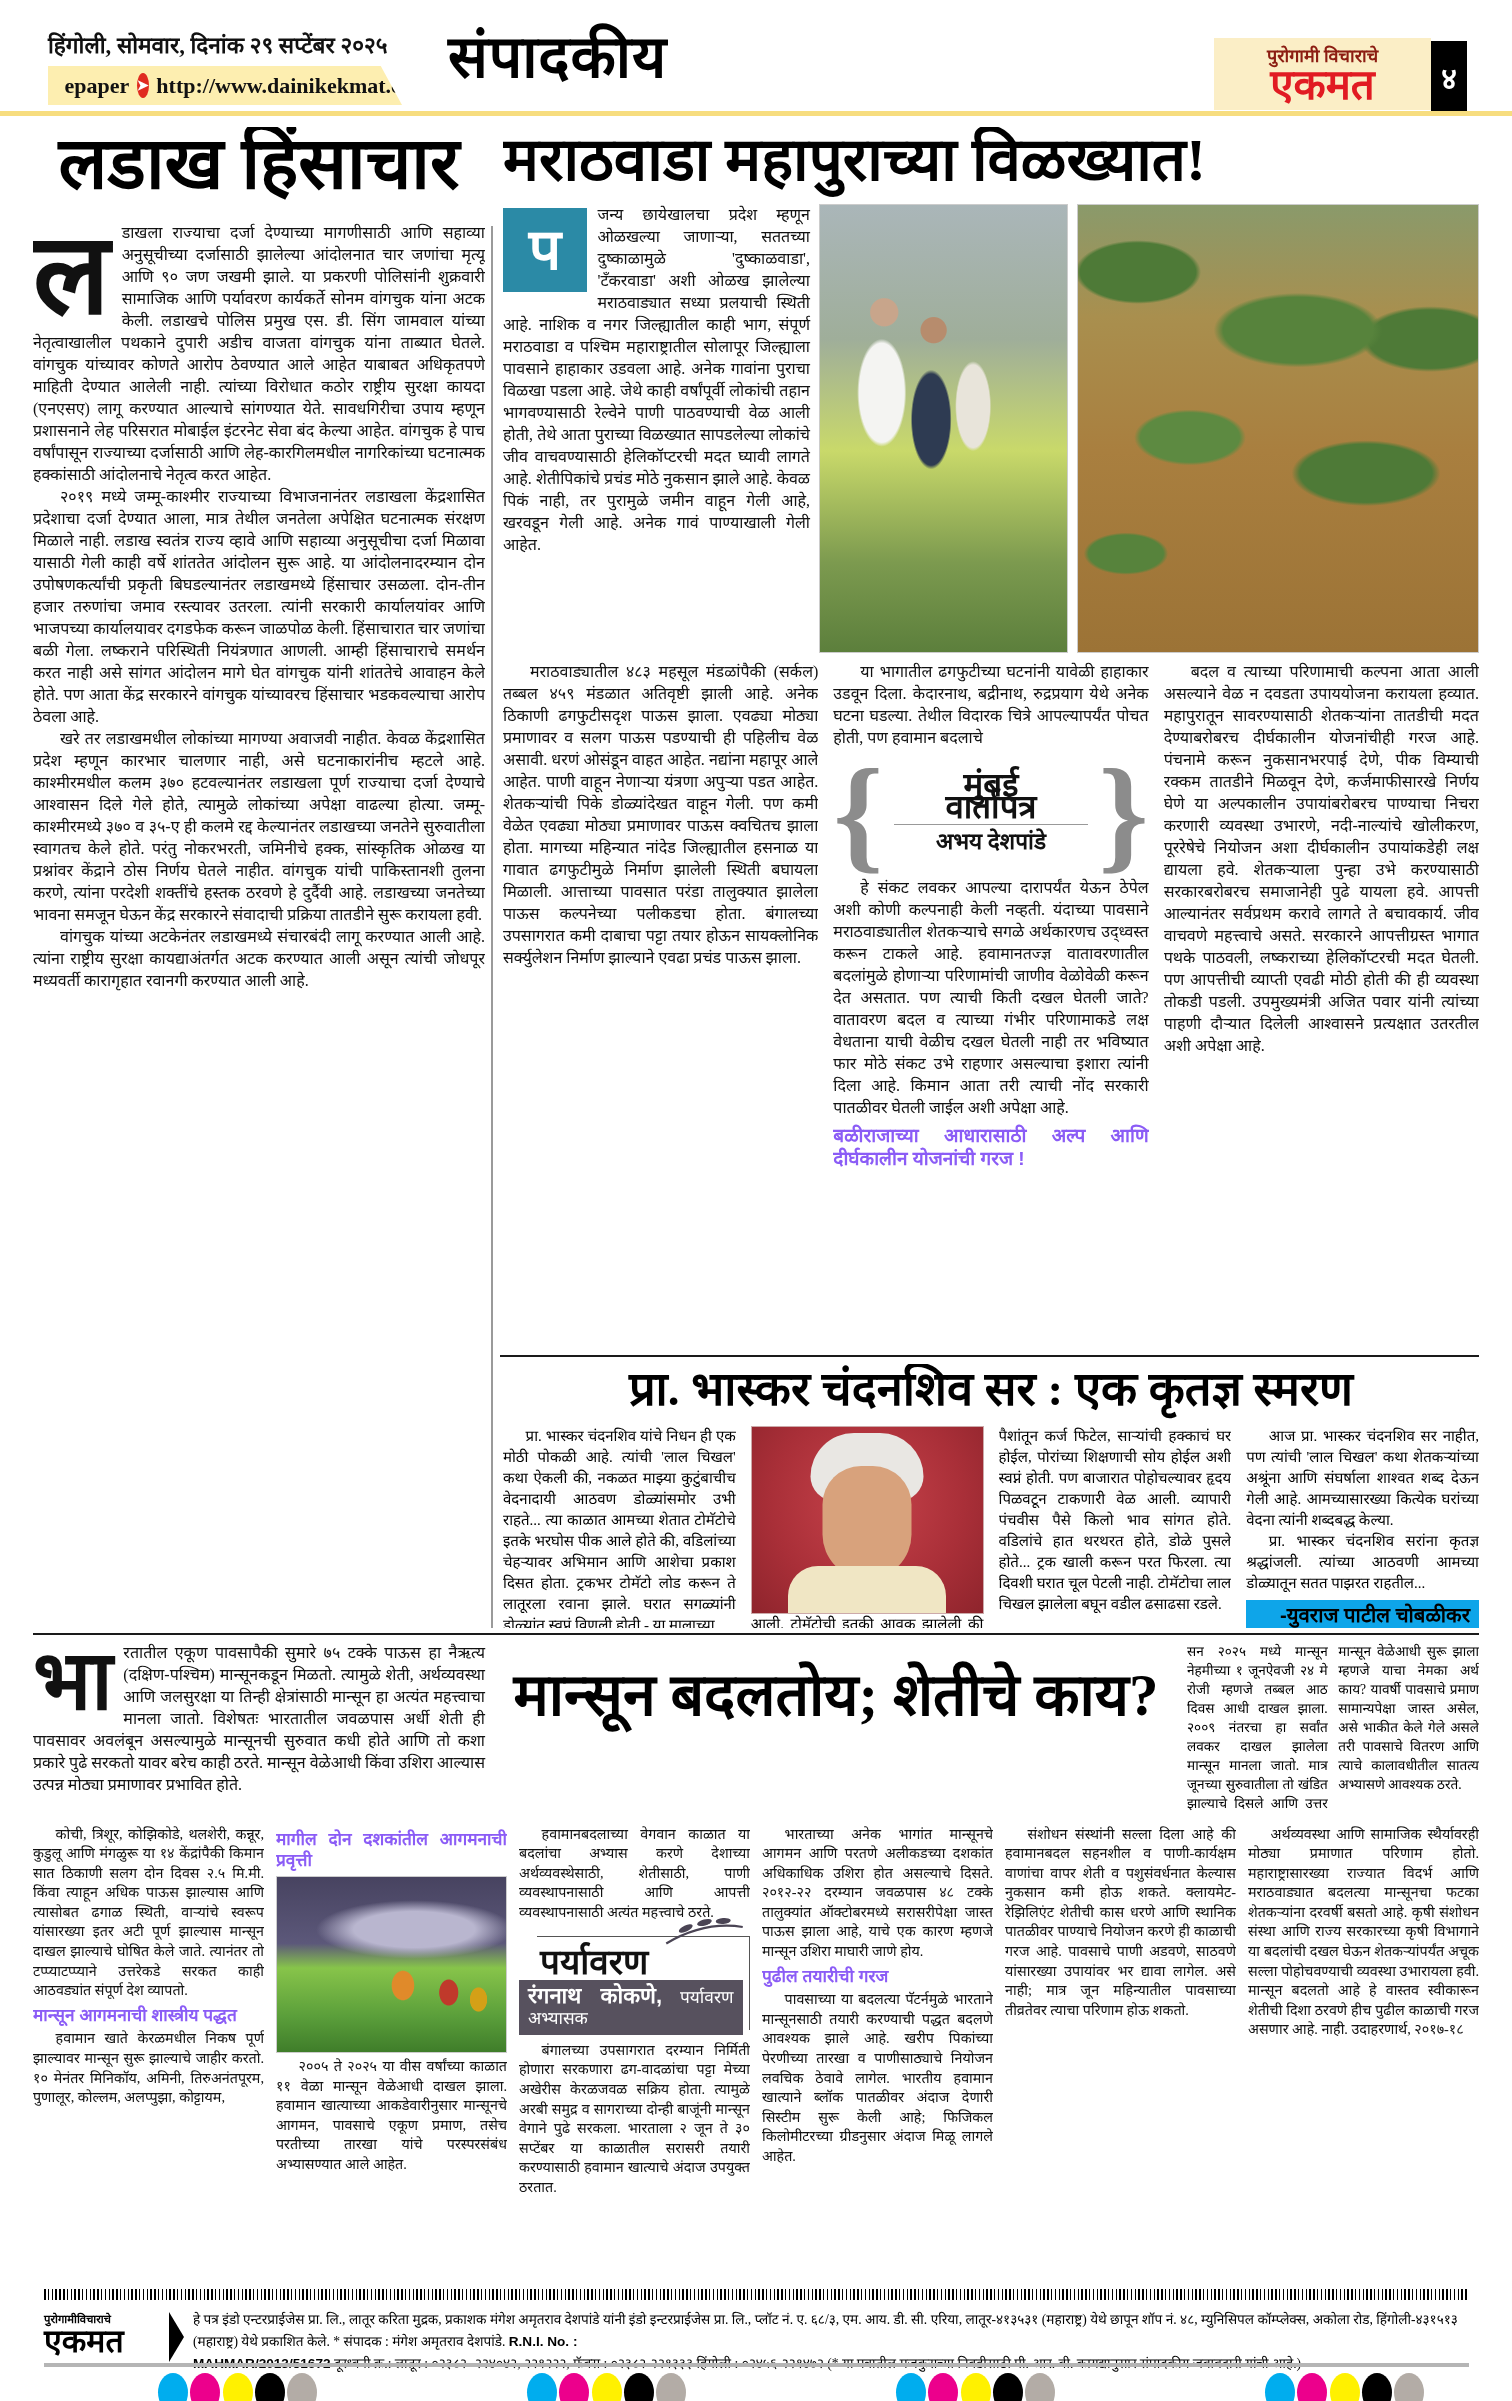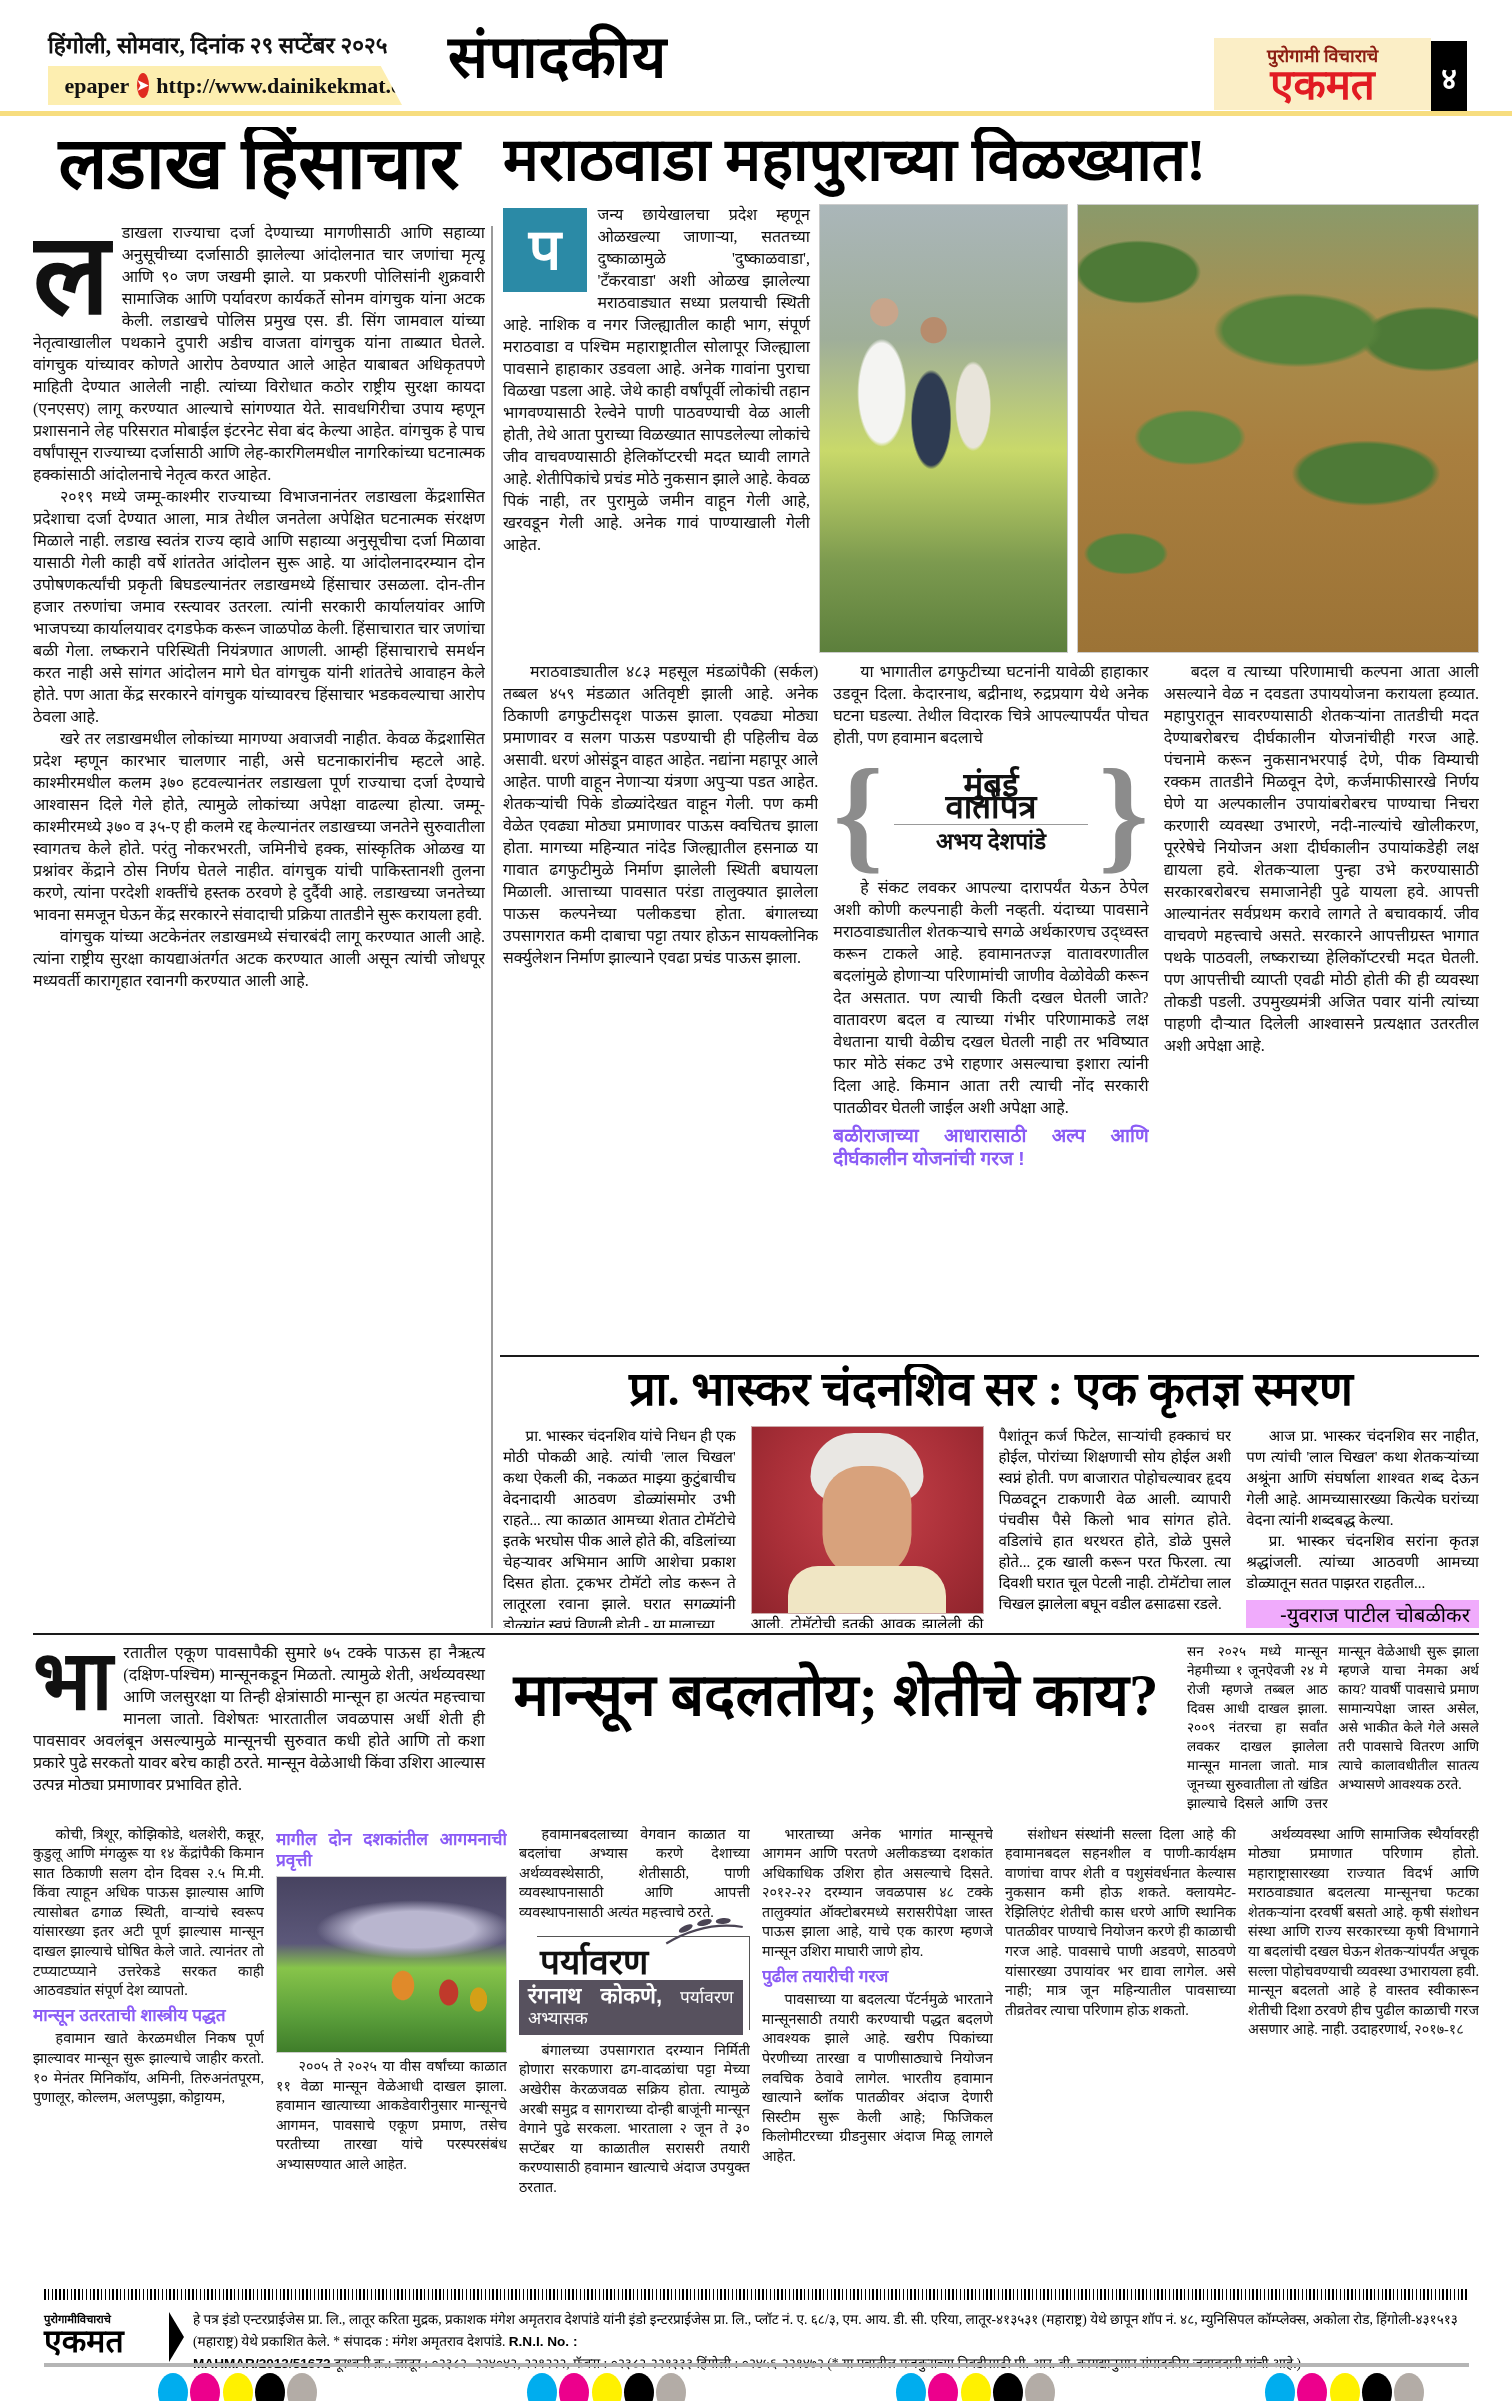--- a/index.html
+++ b/index.html
@@ -83,21 +83,21 @@
   .chand-cols { display:flex; gap:15px; height:202px; }
   .ccol { flex:1; overflow:hidden; font-size:15px; line-height:21px; }
   .portrait { width:100%; height:188px; position:relative; overflow:hidden; border:0.8px solid #caa;
               background:radial-gradient(circle at 50% 40%, #c8434b 0%, #a92f38 60%, #8e242c 100%); }
   .portrait .hair { position:absolute; left:50%; top:6px; transform:translateX(-50%); width:113px; height:68px;
                     background:#e9e7e3; border-radius:53px 53px 30px 30px; }
   .portrait .face { position:absolute; left:50%; top:39px; transform:translateX(-50%); width:89px; height:113px;
                     background:#d8a27c; border-radius:39px 39px 45px 45px; }
   .portrait .shirt { position:absolute; left:50%; bottom:-6px; transform:translateX(-50%); width:158px; height:53px;
                      background:#f0e6c4; border-radius:30px 30px 0 0; }
-  .byline-box { background:#f0abfc; text-align:right; font-weight:normal; font-size:20.3px; padding:4.5px 9px; margin-top:6px;
+  .byline-box { background:#0ea5e9; text-align:right; font-weight:bold; font-size:20.3px; padding:4.5px 9px; margin-top:6px;
                 font-family:"Liberation Sans","DejaVu Sans",sans-serif; }
 
   
   .mon { position:absolute; left:33px; top:1642px; width:1446px; height:627px; overflow:hidden; }
   .mon-row1 { display:flex; gap:12px; height:172px; }
   .mon-lead { width:452px; }
   .dropcap-bh { float:left; font-size:83px; line-height:72px; font-weight:bold; padding:3px 10.5px 0 0; }
   .mon-h1 { width:678px; text-align:center; font-size:59px; line-height:1.15; font-weight:bold; padding-top:19.6px; }
   .mon-right { flex:1; display:flex; gap:10.5px; }
   .mon-right div { flex:1; overflow:hidden; font-size:13.6px; line-height:19px; }
@@ -236,21 +236,21 @@
       </div>
       <div class="mon-h1">मान्सून बदलतोय; शेतीचे काय?</div>
       <div class="mon-right">
         <div class="just">सन २०२५ मध्ये मान्सून नेहमीच्या १ जूनऐवजी २४ मे रोजी म्हणजे तब्बल आठ दिवस आधी दाखल झाला. २००९ नंतरचा हा सर्वांत लवकर दाखल झालेला मान्सून मानला जातो. मात्र जूनच्या सुरुवातीला तो खंडित झाल्याचे दिसले आणि उत्तर भारतात उष्णतेच्या लाटेचा इशारा देण्यात आला.</div>
         <div class="just">मान्सून वेळेआधी सुरू झाला म्हणजे याचा नेमका अर्थ काय? यावर्षी पावसाचे प्रमाण सामान्यपेक्षा जास्त असेल, असे भाकीत केले गेले असले तरी पावसाचे वितरण आणि त्याचे कालावधीतील सातत्य अभ्यासणे आवश्यक ठरते.</div>
       </div>
     </div>
     <div class="mon-cols">
       <div class="mcol smalltxt just">
         <p>कोची, त्रिशूर, कोझिकोडे, थलशेरी, कन्नूर, कुडुलू आणि मंगळुरू या १४ केंद्रांपैकी किमान सात ठिकाणी सलग दोन दिवस २.५ मि.मी. किंवा त्याहून अधिक पाऊस झाल्यास आणि त्यासोबत ढगाळ स्थिती, वाऱ्यांचे स्वरूप यांसारख्या इतर अटी पूर्ण झाल्यास मान्सून दाखल झाल्याचे घोषित केले जाते. त्यानंतर तो टप्प्याटप्प्याने उत्तरेकडे सरकत काही आठवड्यांत संपूर्ण देश व्यापतो.</p>
-        <h3 class="sub">मान्सून उतरताची शास्त्रीय पद्धत</h3>
+        <h3 class="sub">मान्सून आगमनाची शास्त्रीय पद्धत</h3>
         <p>हवामान खाते केरळमधील निकष पूर्ण झाल्यावर मान्सून सुरू झाल्याचे जाहीर करतो. १० मेनंतर मिनिकॉय, अमिनी, तिरुअनंतपूरम, पुणालूर, कोल्लम, अलप्पुझा, कोट्टायम,</p>
       </div>
       <div class="mcol smalltxt just">
         <h3 class="sub">मागील दोन दशकांतील आगमनाची प्रवृत्ती</h3>
         <div class="photo-field"></div>
         <p>२००५ ते २०२५ या वीस वर्षांच्या काळात ११ वेळा मान्सून वेळेआधी दाखल झाला. हवामान खात्याच्या आकडेवारीनुसार मान्सूनचे आगमन, पावसाचे एकूण प्रमाण, तसेच परतीच्या तारखा यांचे परस्परसंबंध अभ्यासण्यात आले आहेत.</p>
       </div>
       <div class="mcol smalltxt just">
         <p>हवामानबदलाच्या वेगवान काळात या बदलांचा अभ्यास करणे देशाच्या अर्थव्यवस्थेसाठी, शेतीसाठी, पाणी व्यवस्थापनासाठी आणि आपत्ती व्यवस्थापनासाठी अत्यंत महत्त्वाचे ठरते.</p>
         <div class="parya">

